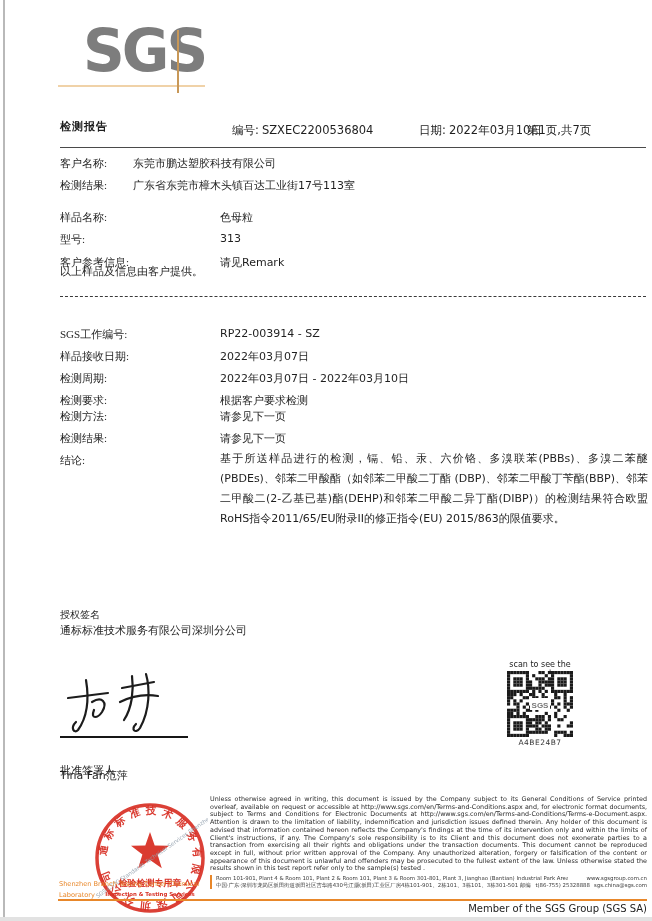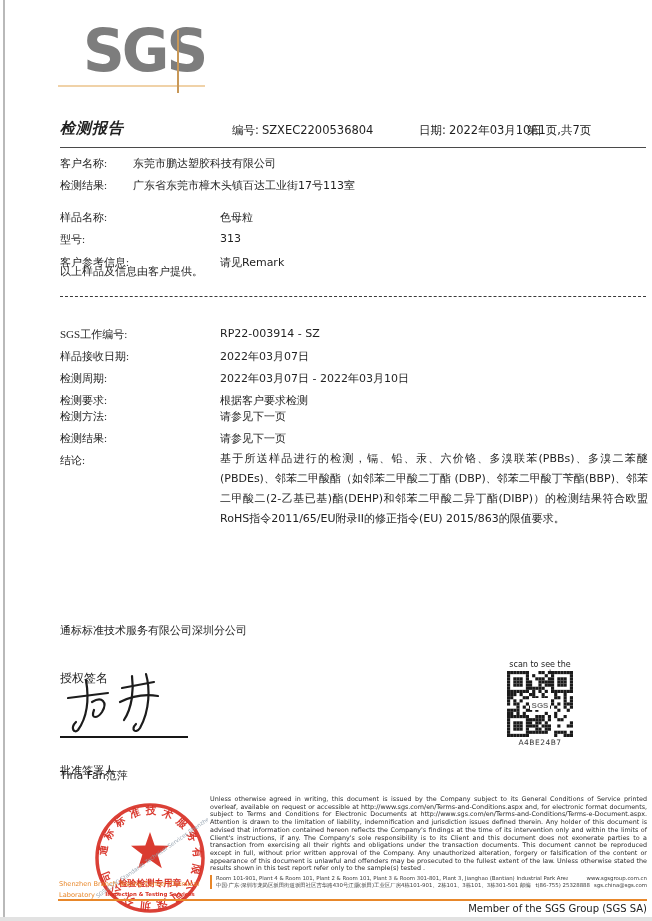--- a/index.html
+++ b/index.html
@@ -9,35 +9,35 @@
   }
   .abs{position:absolute;}
   
   .edge-left{left:3px;top:0;width:2px;height:921px;background:#b9b9b9;}
   .edge-bottom{left:0;top:917px;width:652px;height:4px;background:#e2e2e2;}
   
   .logo{left:83px;top:22px;font-size:58px;font-weight:bold;color:#7d7d7d;letter-spacing:-3px;line-height:1;}
   .logo-underline{left:58px;top:85px;width:147px;height:2px;background:#f0d2a8;}
   .logo-vline{left:177px;top:30px;width:2px;height:63px;background:#c89858;}
   
-  .title{left:60px;top:119px;font-size:15px;font-weight:bold;letter-spacing:1px;font-style:italic;}
+  .title{left:60px;top:119px;font-size:11px;font-weight:bold;letter-spacing:1px;}
   .hmeta{top:123px;font-size:11.5px;white-space:nowrap;}
   .hmeta .lab{margin-right:3px;}
   .header-rule{left:60px;top:147px;width:586px;height:1px;background:#4a4a4a;}
   
   .row{position:absolute;left:0;top:0;width:652px;font-size:11px;white-space:nowrap;}
   .row .lab{position:absolute;left:60px;font-family:Liberation Serif, serif;}
   .row .val-near{position:absolute;left:133px;}
   .row .val-col{position:absolute;left:220px;}
   .note{left:60px;top:264px;font-size:11px;}
   .dash-rule{left:60px;top:296px;width:586px;border-top:1px dashed #3a3a3a;height:0;}
   .conclusion{left:220px;top:449px;width:428px;font-size:11px;line-height:20px;text-align:justify;}
   
   .sig-company{left:60px;top:623px;font-size:11px;}
-  .sig-auth{left:60px;top:670px;font-size:12px;text-align:center;}
+  .sig-auth{left:60px;top:608px;font-size:10px;text-align:center;}
   .sig-svg{left:62px;top:668px;}
   .sig-line{left:60px;top:736px;width:128px;height:2px;background:#161616;}
   .sig-name{left:60px;top:768px;font-size:11px;}
   .sig-title{left:60px;top:763px;font-size:11px;}
   
   .qr-cap{left:497px;top:660px;width:86px;text-align:center;font-size:8px;color:#222;}
   .qr-box{left:507px;top:671px;}
   .qr-code-label{left:497px;top:738px;width:86px;text-align:center;font-size:7.5px;color:#333;letter-spacing:.5px;}
   
   .legal-wrap{left:210px;top:796px;width:437px;}

